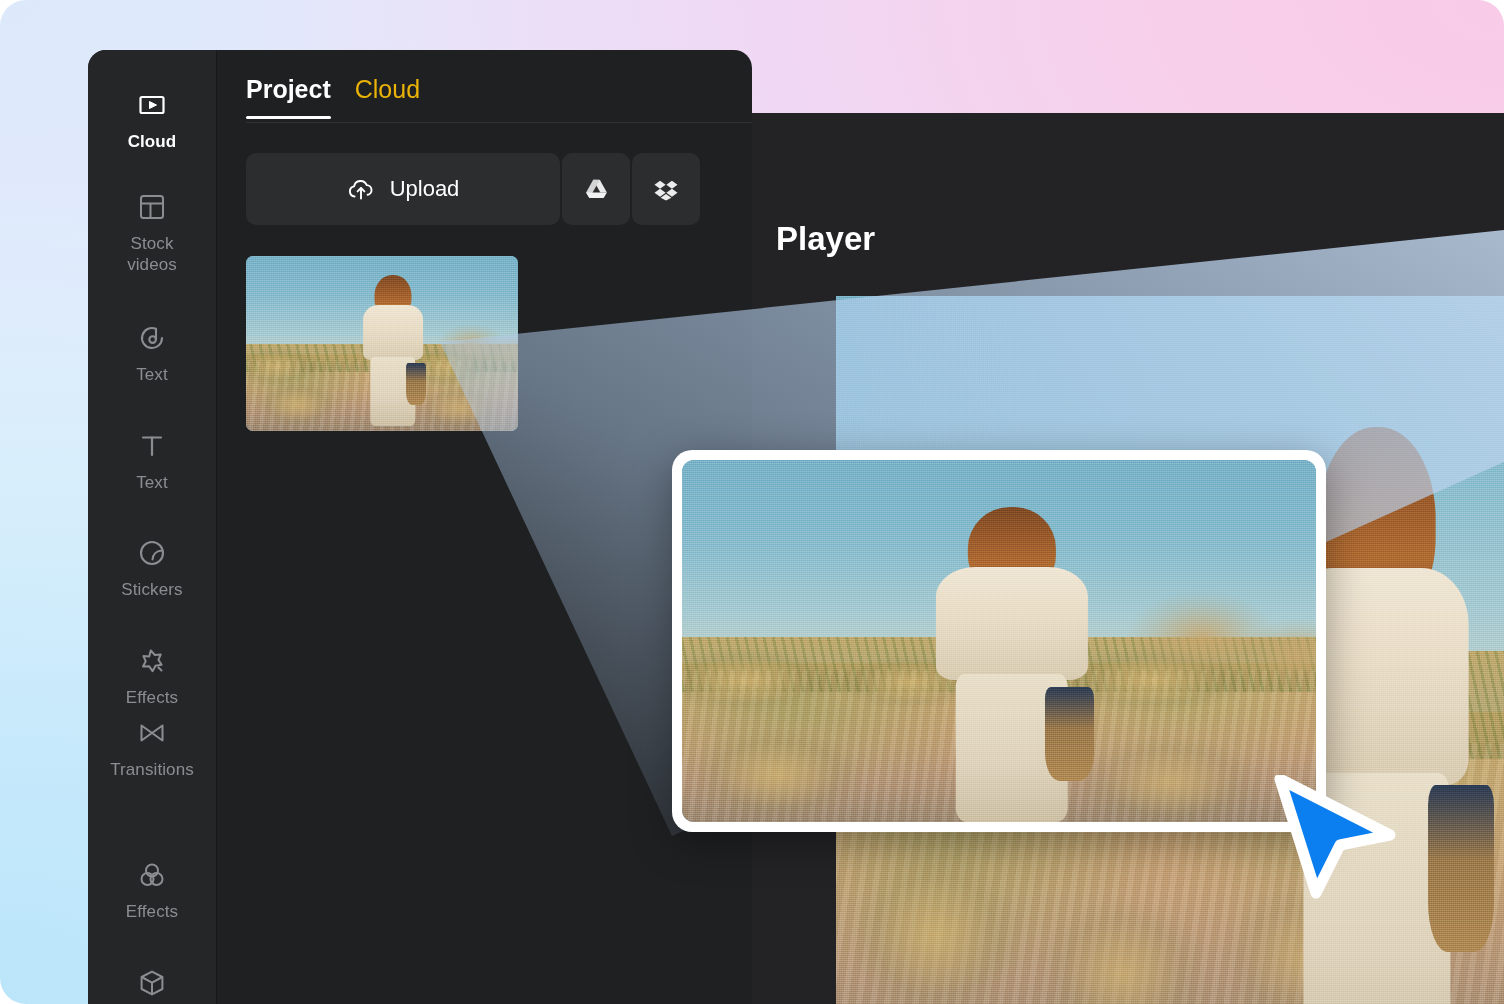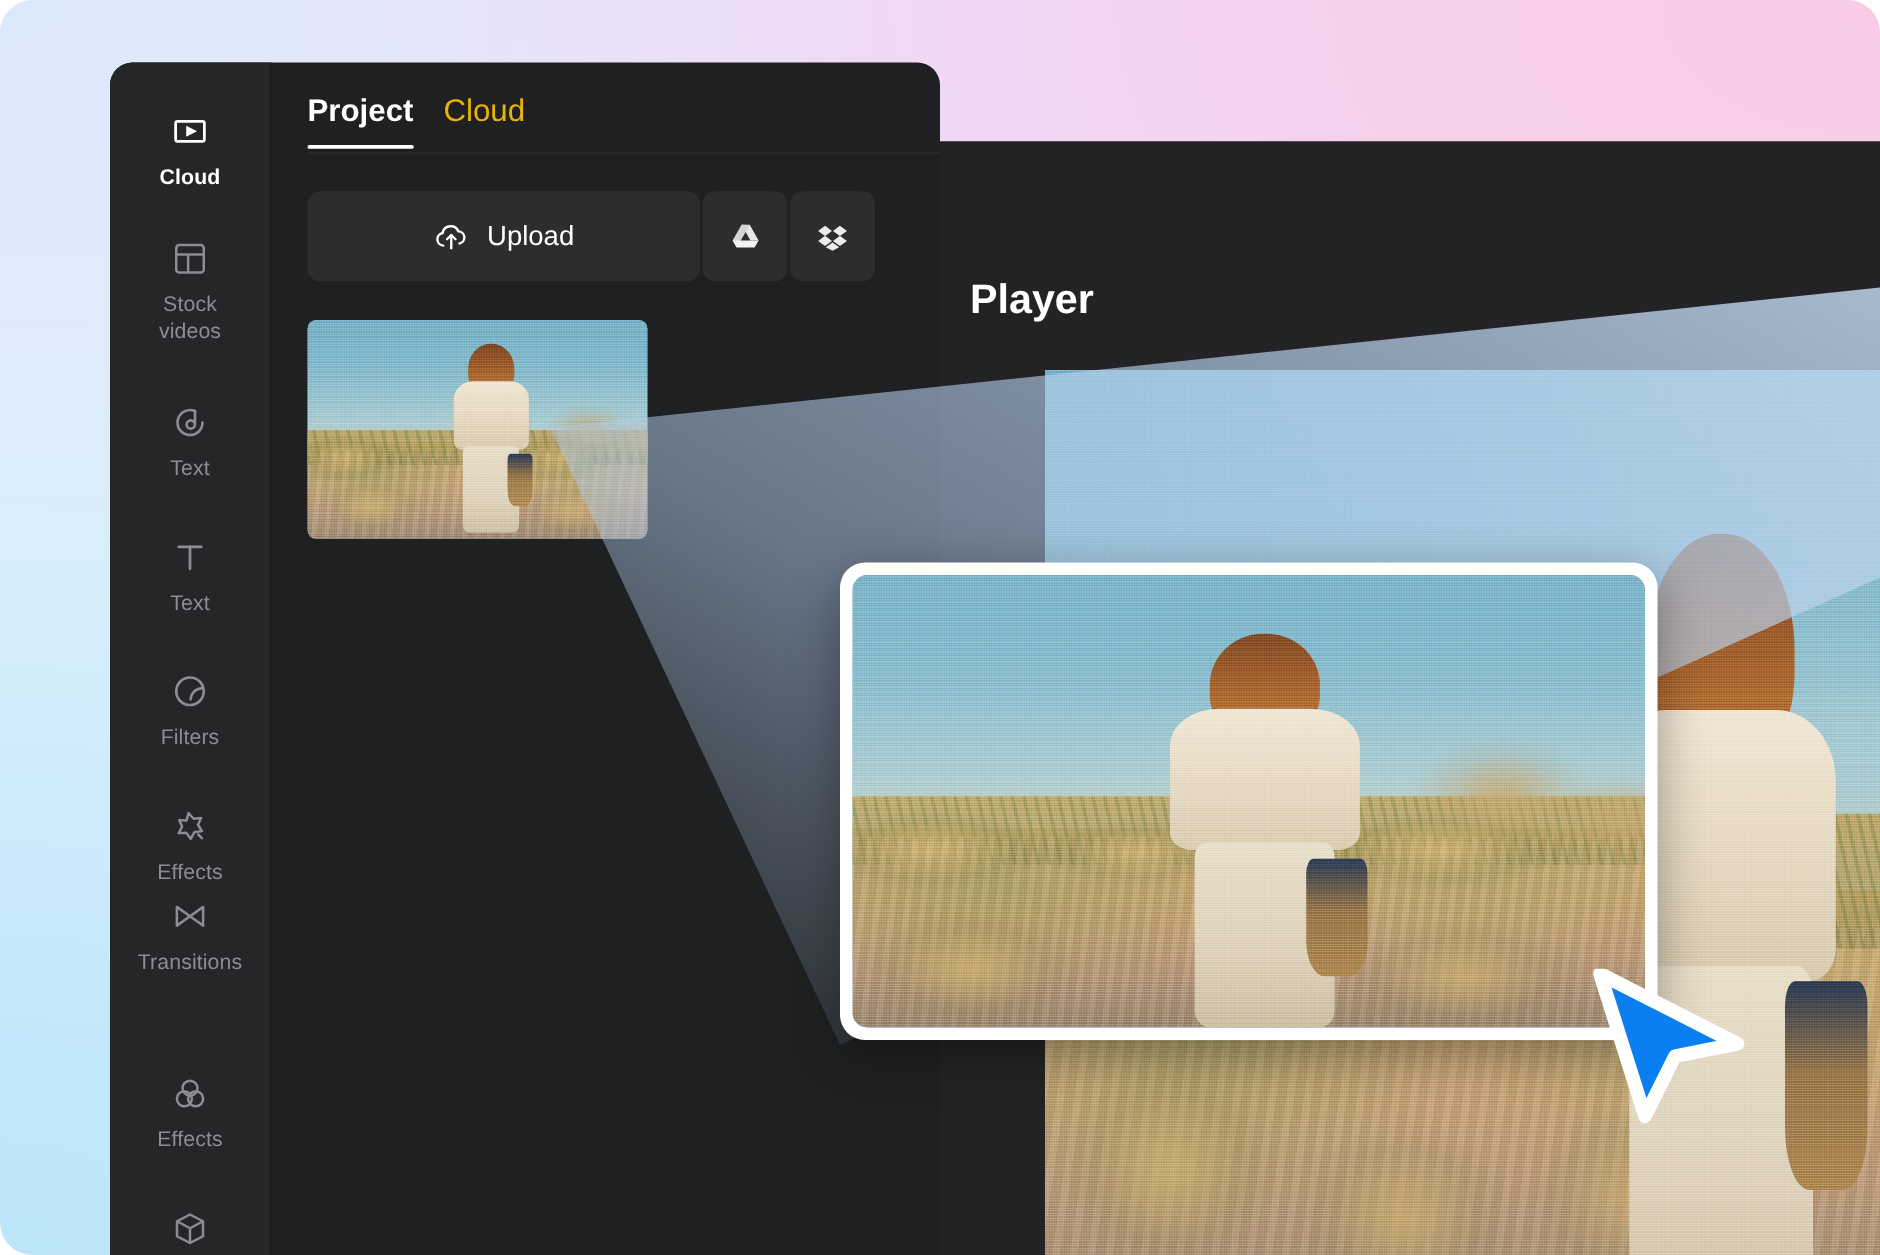--- a/index.html
+++ b/index.html
@@ -294,21 +294,21 @@
         <span class="nav-label">Text</span>
       </div>
 
       <div class="nav-item" style="top:488px">
         <span class="nav-ico">
           <svg viewBox="0 0 30 30" width="30" height="30" fill="none">
             <circle cx="15" cy="15" r="11" stroke-width="2.1"></circle>
             <path d="M24.5 12.5c-5 .4-8.6 4-9 9" stroke-width="2.1" stroke-linecap="round"></path>
           </svg>
         </span>
-        <span class="nav-label">Filters</span>
+        <span class="nav-label">Stickers</span>
       </div>
 
       <div class="nav-item" style="top:596px">
         <span class="nav-ico">
           <svg viewBox="0 0 30 30" width="30" height="30" fill="none">
             <path d="M13.8 4.4 17.9 9l5.9-.6-2.4 5.4 3.2 5-6.1.9-2.9 5.4-3.6-4.9-6 .3 2.7-5.3-2.3-5.1 5.8.3z" stroke-width="2" stroke-linejoin="round"></path>
             <line x1="21.5" y1="21.5" x2="24.5" y2="24.5" stroke-width="2" stroke-linecap="round"></line>
           </svg>
         </span>
         <span class="nav-label">Effects</span>

